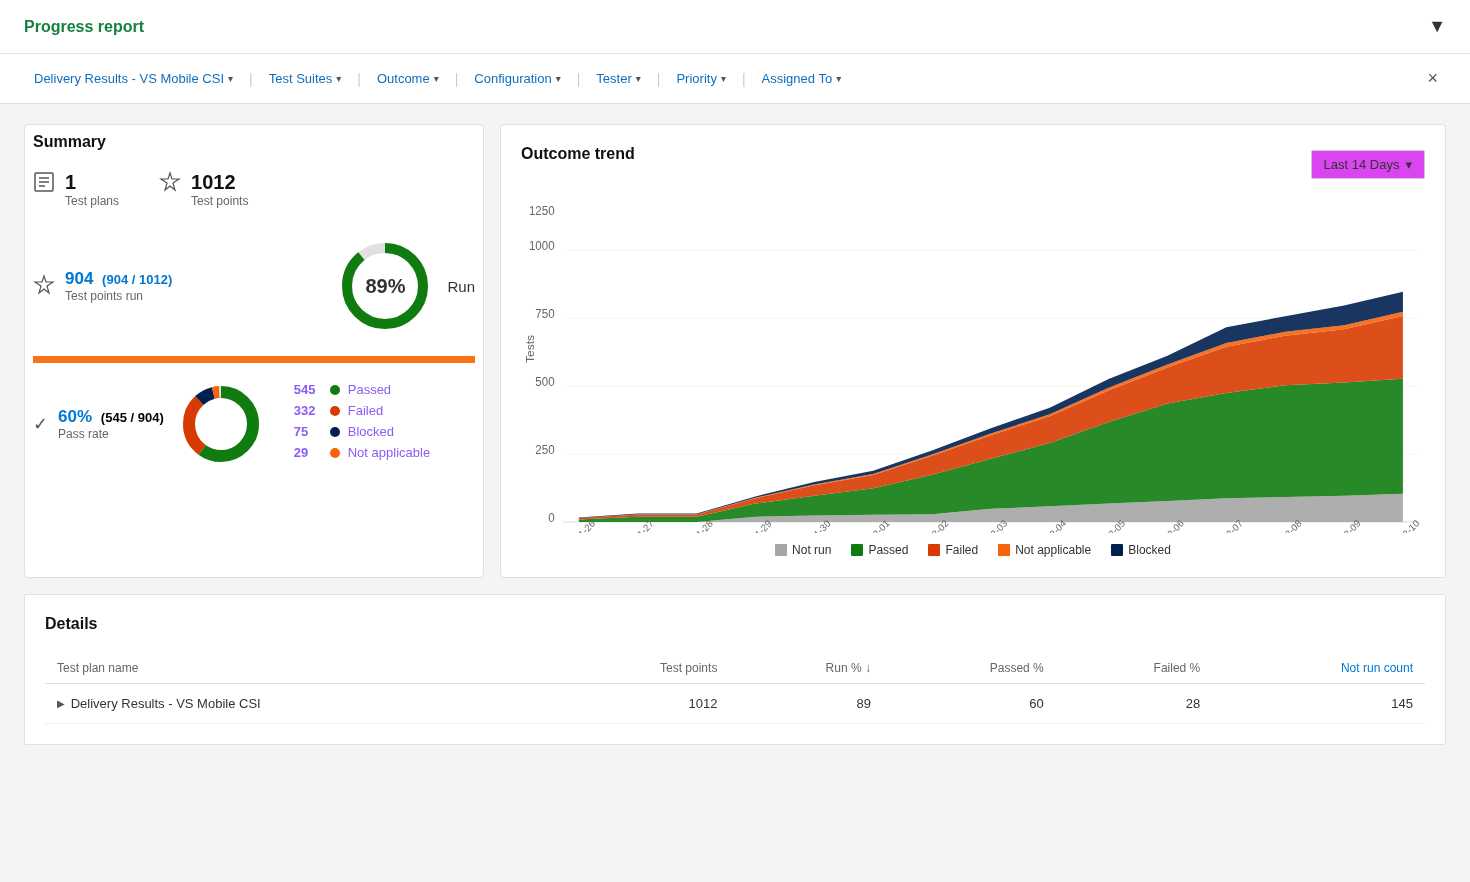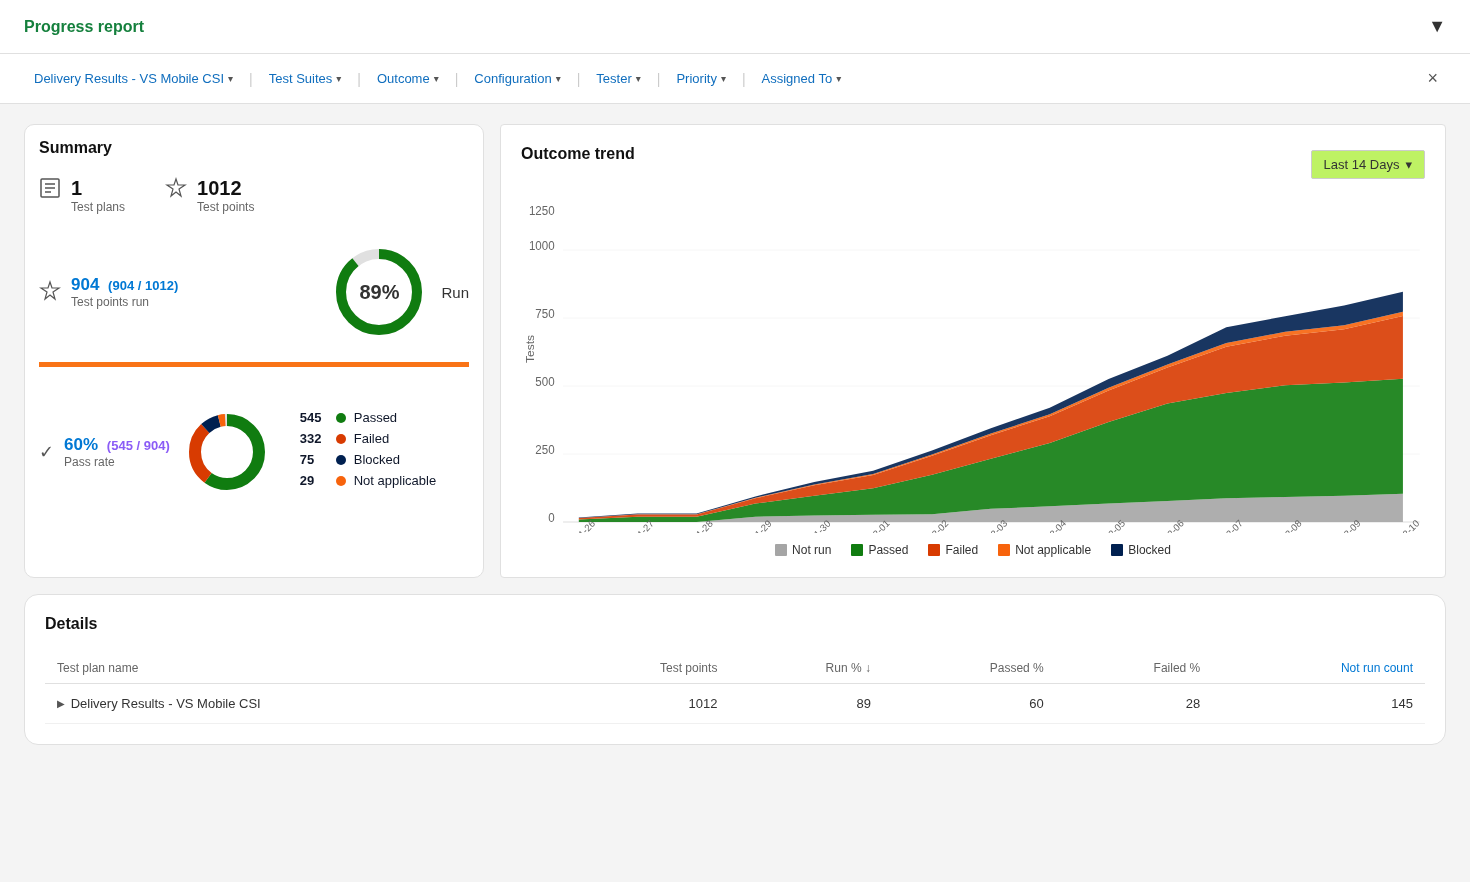--- a/index.html
+++ b/index.html
@@ -51,22 +51,22 @@
     
     .top-row {
       display: flex;
       gap: 16px;
       margin-bottom: 16px;
     }
     
     .summary-card {
       background: #fff;
       border: 1px solid #e0e0e0;
-      border-radius: 10px;
-      padding: 14px;
+      border-radius: 4px;
+      padding: 8px;
       width: 460px;
       flex-shrink: 0;
     }
     
     .card-title {
       font-size: 16px;
       font-weight: 600;
       margin-bottom: 20px;
       color: #111;
     }
@@ -104,21 +104,21 @@
     .legend-list {
       list-style: none;
       margin-left: 16px;
     }
     .legend-item {
       display: flex;
       align-items: center;
       gap: 8px;
       font-size: 13px;
       margin-bottom: 6px;
-      color: #0f172a;
+      color: #8b5cf6;
     }
     .legend-dot {
       width: 10px;
       height: 10px;
       border-radius: 50%;
       flex-shrink: 0;
     }
     .legend-count { font-weight: 600; min-width: 28px; }
     
     .trend-card {
@@ -138,21 +138,21 @@
     
     .date-range-btn {
       display: flex;
       align-items: center;
       gap: 6px;
       border: 1px solid #ccc;
       border-radius: 2px;
       padding: 6px 12px;
       cursor: pointer;
       font-size: 13px;
-      background: #bef264;
+      background: #d946ef;
       color: #333;
     }
     
     .chart-area {
       position: relative;
       height: 340px;
       margin-top: 10px;
     }
     
     .chart-svg {
@@ -176,21 +176,21 @@
     }
     .chart-legend-color {
       width: 12px;
       height: 12px;
       border-radius: 1px;
     }
     
     .details-card {
       background: #fff;
       border: 1px solid #e0e0e0;
-      border-radius: 14px;
+      border-radius: 2px;
       padding: 20px;
     }
     
     .details-table {
       width: 100%;
       border-collapse: collapse;
       margin-top: 16px;
     }
     .details-table th {
       text-align: left;
@@ -294,21 +294,21 @@
               <polygon points="11,2 13,8 20,8 14,12 16,19 11,15 6,19 8,12 2,8 9,8" stroke="#555" stroke-width="1.2" fill="none"></polygon>
             </svg>
           </span>
           <div>
             <div class="metric-value">1012</div>
             <div class="metric-label">Test points</div>
           </div>
         </div>
       </div>
 
-      <div style="display:flex; align-items:center; gap:12px; margin-bottom:40px; padding-bottom:20px; border-bottom:5px solid #f97316;">
+      <div style="display:flex; align-items:center; gap:12px; margin-bottom:16px; padding-bottom:20px; border-bottom:7px solid #f97316;">
         <div style="display:flex; align-items:center; gap:10px; flex:1;">
           <span>
             <svg width="22" height="22" viewBox="0 0 22 22" fill="none">
               <polygon points="11,2 13,8 20,8 14,12 16,19 11,15 6,19 8,12 2,8 9,8" stroke="#555" stroke-width="1.2" fill="none"></polygon>
             </svg>
           </span>
           <div>
             <div style="font-size:17px; font-weight:600; color:#0078d4;">
               <span>904</span>
               <span style="font-size:13px; color:#0078d4; margin-left:4px;">(904 / 1012)</span>
@@ -327,21 +327,21 @@
 
         <div style="font-size:15px; font-weight:500; color:#333;">Run</div>
       </div>
 
       <div style="display:flex; align-items:center; gap:12px;">
         <div style="display:flex; align-items:center; gap:10px; flex-shrink:0;">
           <span style="font-size:18px; color:#555;">✓</span>
           <div>
             <div style="font-size:17px; font-weight:600; color:#0078d4;">
               <span>60%</span>
-              <span style="font-size:13px; color:#8b5cf6; margin-left:4px;">(545 / 904)</span>
+              <span style="font-size:13px; color:#000000; margin-left:4px;">(545 / 904)</span>
             </div>
             <div class="metric-label">Pass rate</div>
           </div>
         </div>
 
         <div class="donut-container" style="width:90px; height:90px;">
           <svg width="90" height="90" viewBox="0 0 90 90">
             <circle cx="45" cy="45" r="32" fill="none" stroke="#e0e0e0" stroke-width="12"></circle>
 
             <circle cx="45" cy="45" r="32" fill="none" stroke="#107c10" stroke-width="12" stroke-dasharray="120.6 200.96" stroke-dashoffset="0" transform="rotate(-90 45 45)"></circle>

